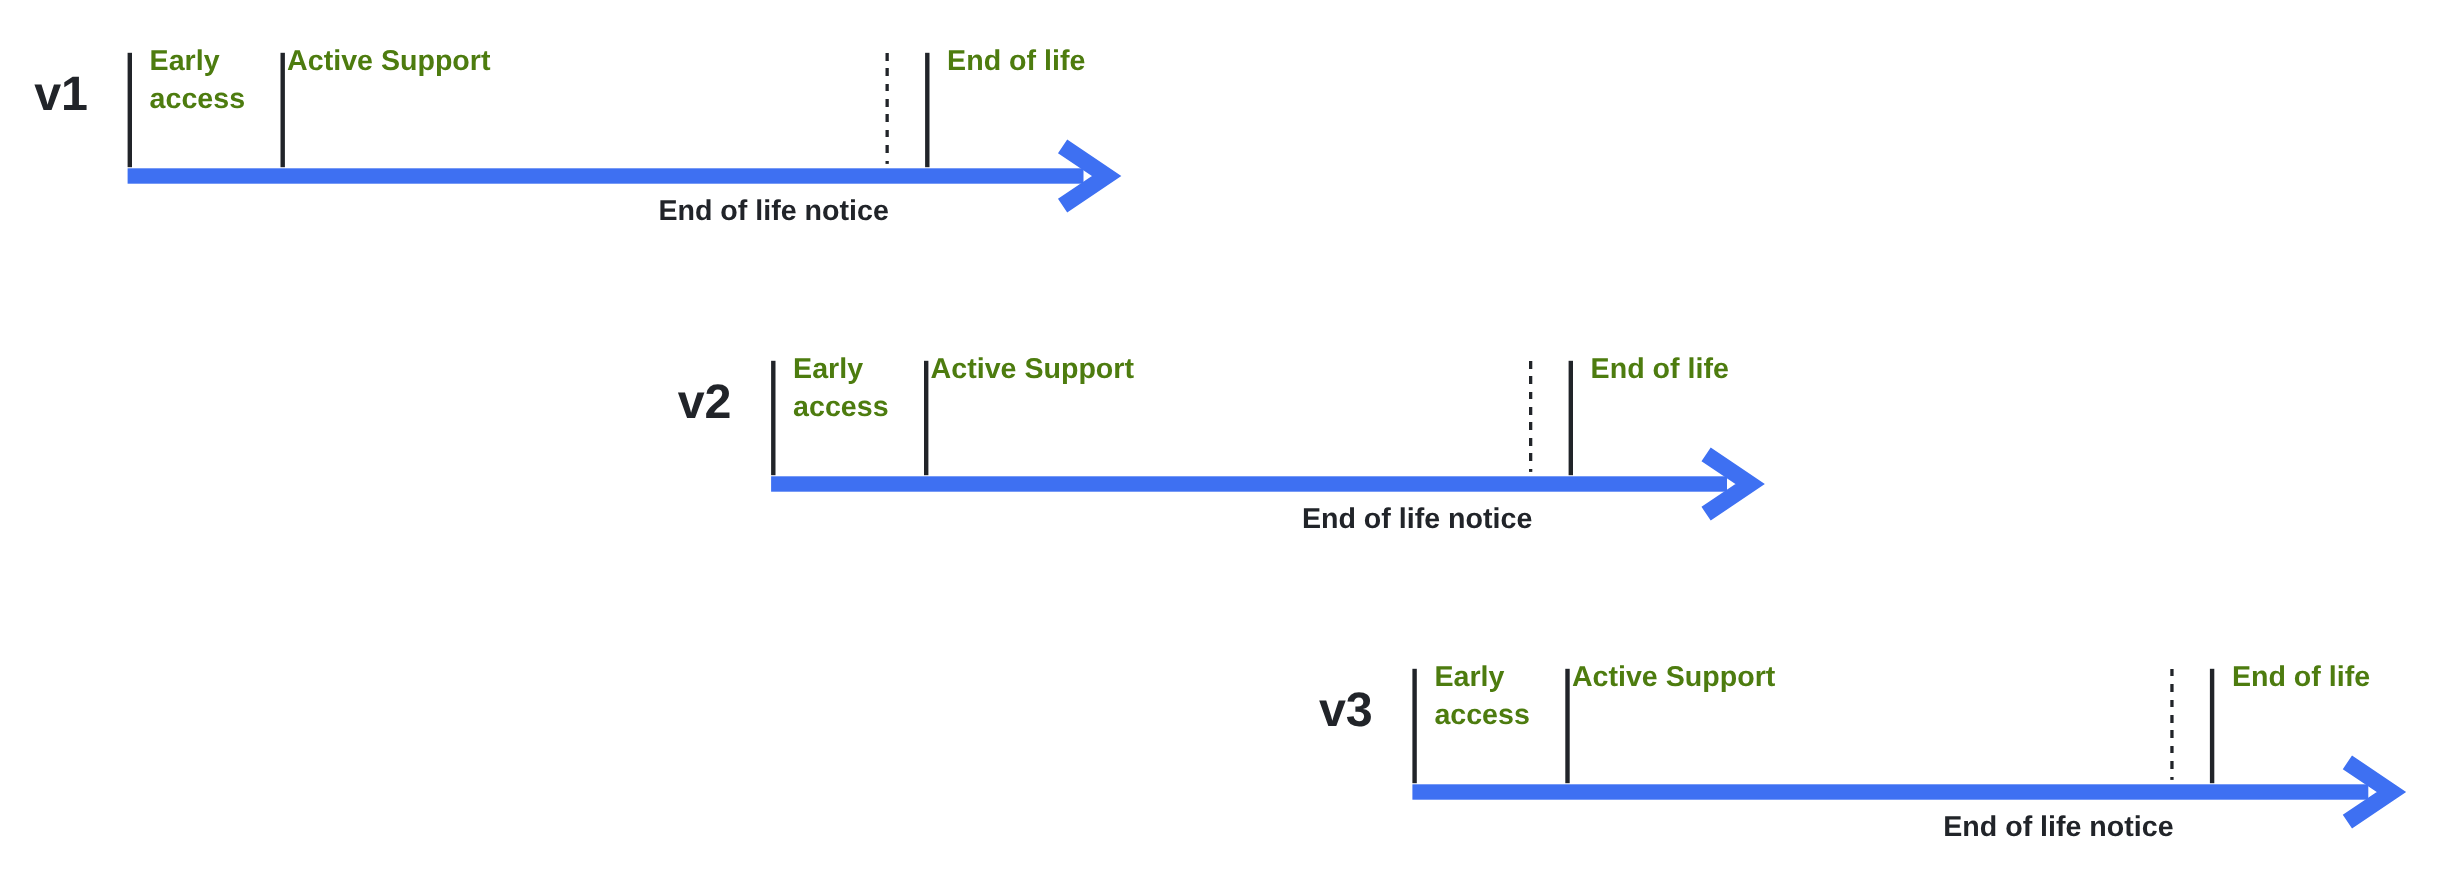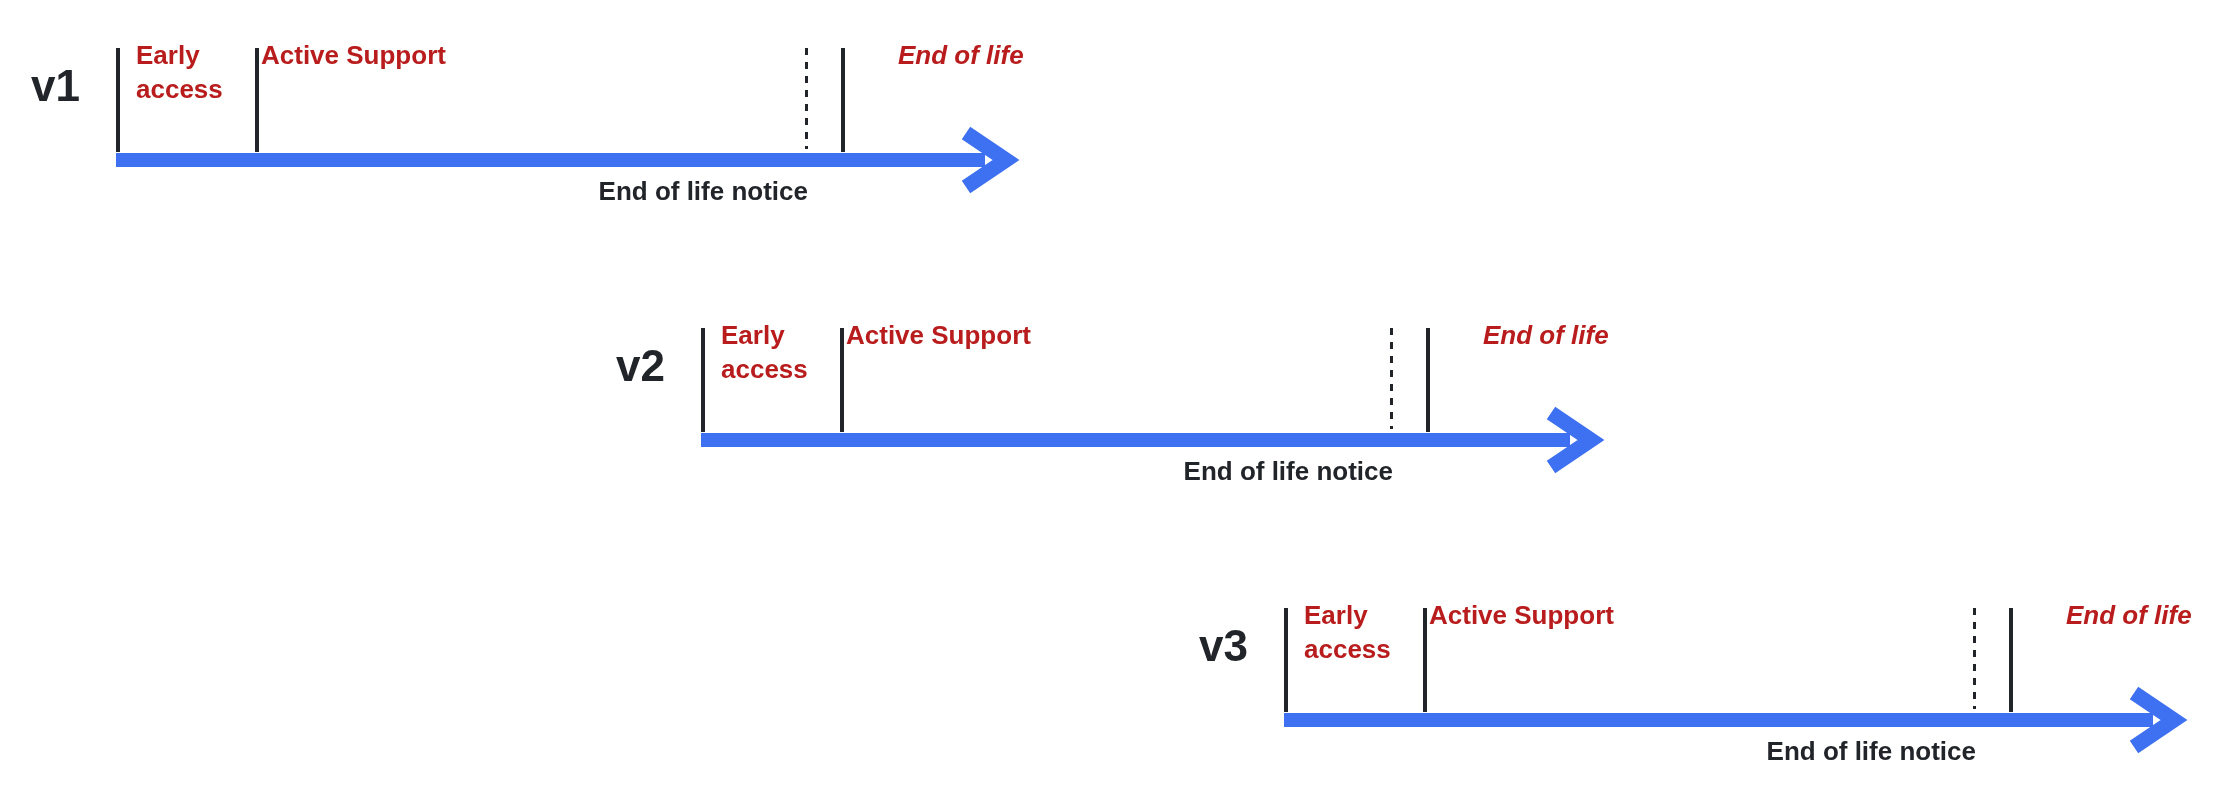--- a/index.html
+++ b/index.html
@@ -58,25 +58,25 @@
       #212429 0px, #212429 7px,
       transparent 7px, transparent 14px
     );
   }
   .phase-label {
     position: absolute;
     top: -10px;
     font-size: 26px;
     font-weight: 700;
     line-height: 34px;
-    color: #b91c1c;
+    color: #4d7c0f;
   }
   .phase-early  { left: 18px;  width: 114px; }
   .phase-active { left: 143px; white-space: nowrap; }
-  .phase-eol    { left: 780px; white-space: nowrap; font-style: italic; }
+  .phase-eol    { left: 743px; white-space: nowrap; }
   .notice-label {
     position: absolute;
     left: 430px;
     top: 128px;
     width: 260px;
     text-align: right;
     font-size: 26px;
     font-weight: 700;
     line-height: 30px;
     white-space: nowrap;

